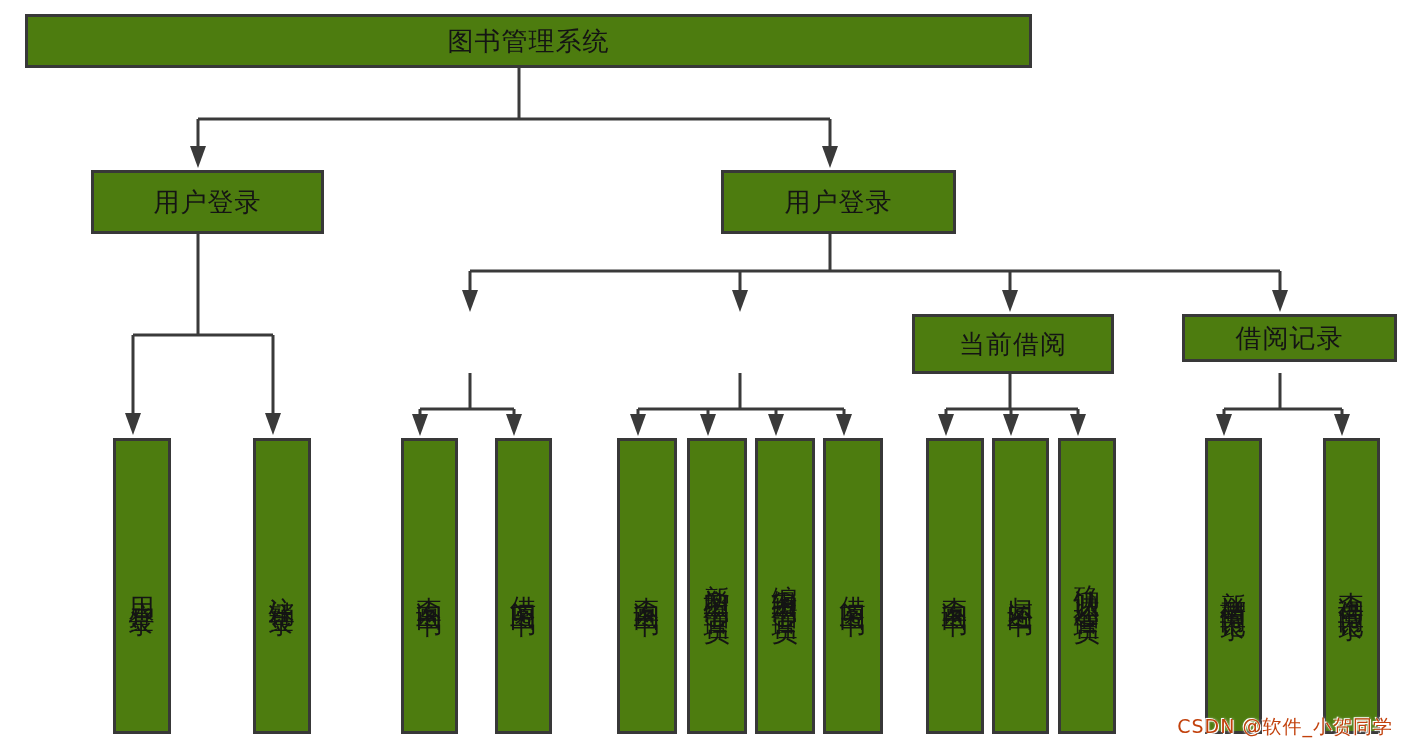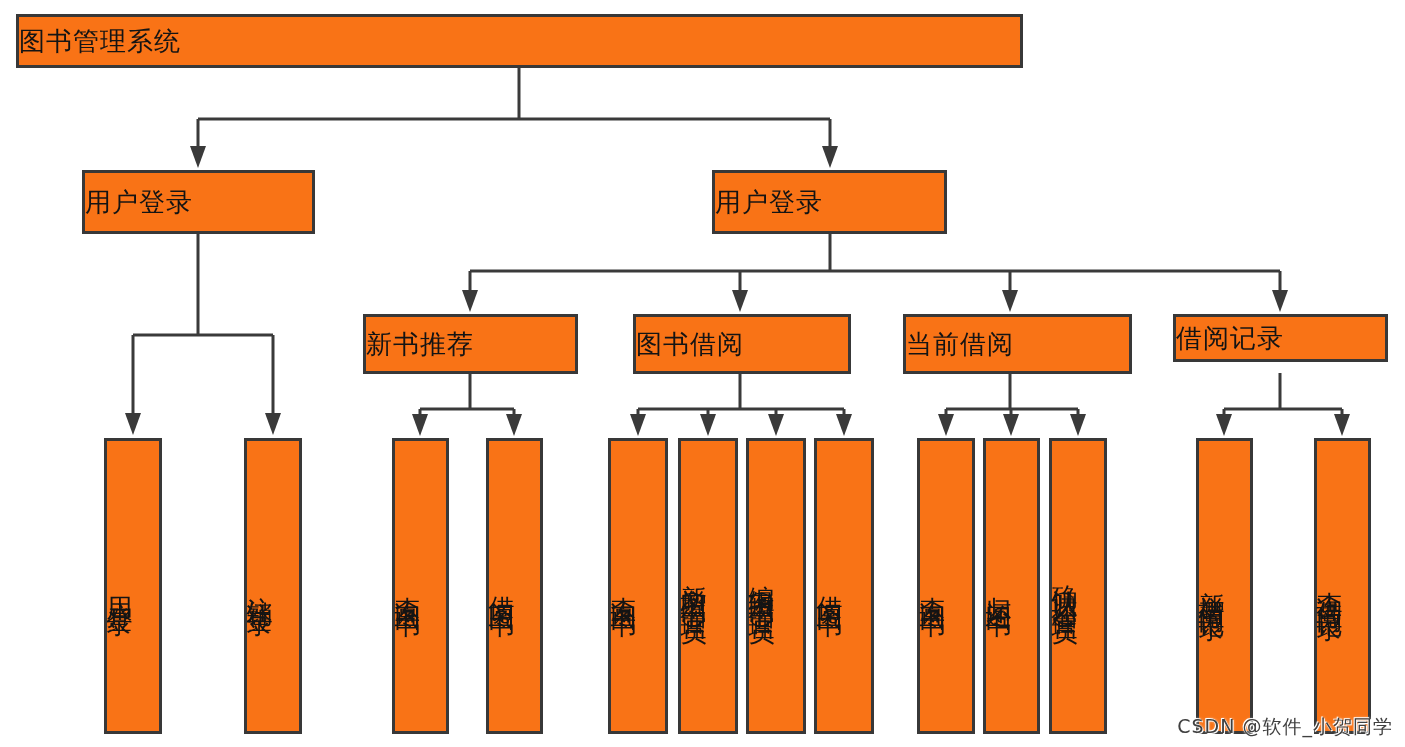--- a/index.html
+++ b/index.html
@@ -2,33 +2,33 @@
 <html><head>
 <meta charset="utf-8">
 <style>
   html,body{margin:0;padding:0;background:#ffffff;}
   .canvas{
     position:relative;width:1405px;height:747px;background:#ffffff;overflow:hidden;
     font-family:"DejaVu Sans",sans-serif;color:#141414;
   }
   .connectors{position:absolute;left:0;top:0;z-index:1;}
   .box{
-    position:absolute;box-sizing:border-box;background:#f97316;
+    position:absolute;box-sizing:border-box;background:#4d7c0f;
     border:3px solid #383838;z-index:2;
-    display:flex;align-items:center;
+    display:flex;align-items:center;justify-content:center;margin-left:9px;
   }
   .hlabel{font-size:26px;line-height:1;white-space:nowrap;letter-spacing:1px;}
   .vtext{
     writing-mode:vertical-rl;text-orientation:mixed;
     font-size:26px;line-height:1;letter-spacing:5px;
     max-height:286px;white-space:nowrap;
   }
   .watermark{
     position:absolute;right:12px;top:714px;z-index:3;
-    font-size:19px;letter-spacing:1px;color:#404040;white-space:nowrap;
+    font-size:19px;letter-spacing:1px;color:#c2410c;white-space:nowrap;
     text-shadow:0 0 3px #ffffff,1px 1px 0 #ffffff,-1px -1px 0 #ffffff;
   }
 </style>
 </head>
 <body>
 
 <div class="canvas">
 
   <svg class="connectors" width="1405" height="747" viewBox="0 0 1405 747">
     <g stroke="#3a3a3a" stroke-width="3" fill="none">
@@ -81,27 +81,21 @@
     <span class="hlabel">图书管理系统</span>
   </div>
 
   <div class="box" style="left:82px;top:170px;width:233px;height:64px">
     <span class="hlabel">用户登录</span>
   </div>
   <div class="box" style="left:712px;top:170px;width:235px;height:64px">
     <span class="hlabel">用户登录</span>
   </div>
 
-  <div class="box" style="left:363px;top:314px;width:215px;height:60px">
-    <span class="hlabel">新书推荐</span>
-  </div>
-  <div class="box" style="left:633px;top:314px;width:218px;height:60px">
-    <span class="hlabel">图书借阅</span>
-  </div>
-  <div class="box" style="left:903px;top:314px;width:229px;height:60px">
+  <div class="box" style="left:903px;top:314px;width:202px;height:60px">
     <span class="hlabel">当前借阅</span>
   </div>
   <div class="box" style="left:1173px;top:314px;width:215px;height:48px">
     <span class="hlabel">借阅记录</span>
   </div>
 
   <div class="box" style="left:104px;top:438px;width:58px;height:296px">
     <span class="vtext">用户登录</span>
   </div>
   <div class="box" style="left:244px;top:438px;width:58px;height:296px">

